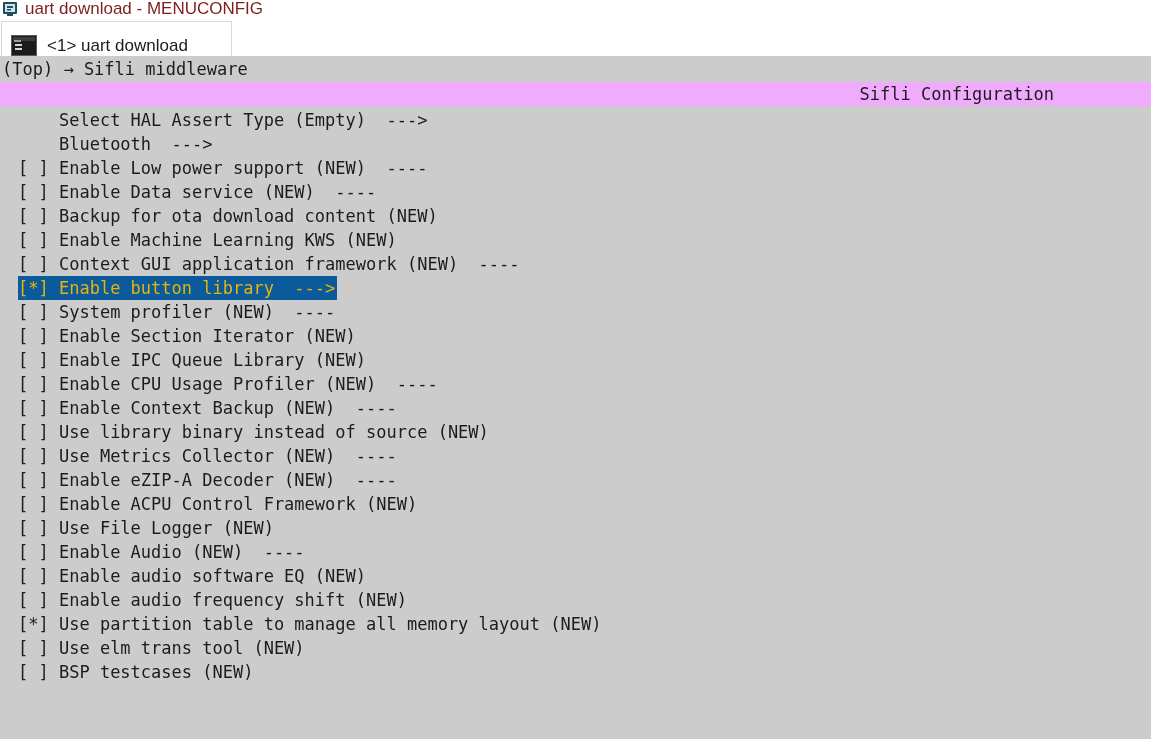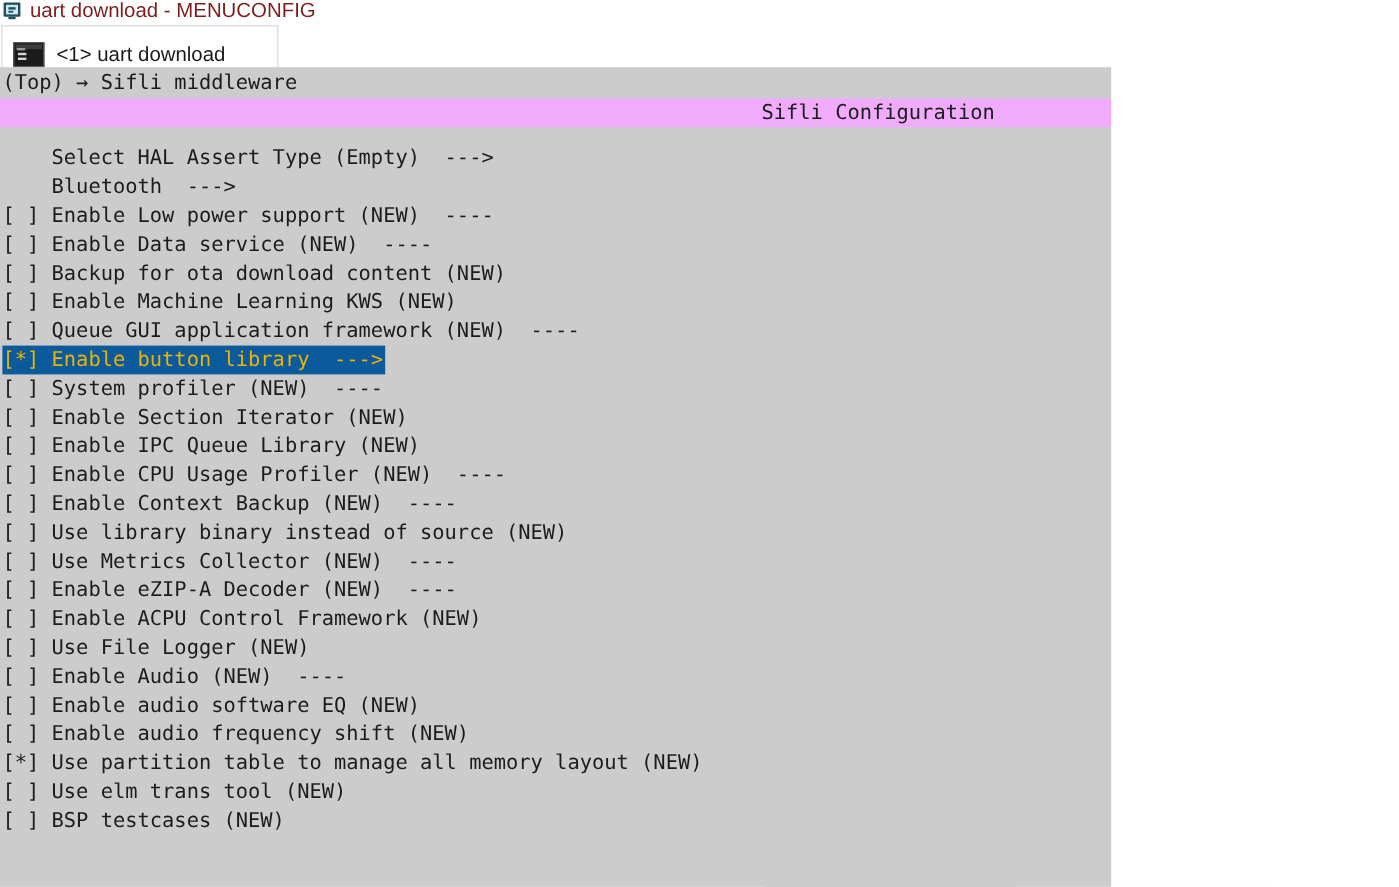--- a/index.html
+++ b/index.html
@@ -92,21 +92,21 @@
     left: 3px; top: 8px;
     width: 7px; height: 2px;
     background: #d6d6d6;
     box-shadow: 0 4px 0 0 #d6d6d6, -1px -4px 0 0 #9a9a9a;
   }
 
   
   #terminal {
     position: absolute;
     left: 0; top: 56px;
-    width: 926px;
+    width: 1151px;
     height: 683px;
     background: #cccccc;
     color: #1c1c1c;
     font-family: "DejaVu Sans Mono", monospace;
     font-size: 17px;
     line-height: 24px;
     overflow: hidden;
   }
 
   #breadcrumb-row {
@@ -123,22 +123,22 @@
     line-height: 24px;
     background: #f0abfc;
     color: #1c1c1c;
     text-align: right;
     padding-right: 97px;
     white-space: pre;
     font-size: 17px;
   }
 
   #menu-list {
-    margin-top: 14px;
-    padding-left: 2px;
+    margin-top: 2px;
+    padding-left: 18px;
   }
 
   .menu-row {
     height: 24px;
     line-height: 24px;
     white-space: pre;
     display: block;
     width: fit-content;
     padding-right: 2px;
   }
@@ -180,21 +180,21 @@
 
   <div id="config-header-bar">Sifli Configuration</div>
 
   <div id="menu-list">
       <div class="menu-row"><span class="marker">    </span><span class="label">Select HAL Assert Type (Empty)  ---&gt;</span></div>
       <div class="menu-row"><span class="marker">    </span><span class="label">Bluetooth  ---&gt;</span></div>
       <div class="menu-row"><span class="marker">[ ] </span><span class="label">Enable Low power support (NEW)  ----</span></div>
       <div class="menu-row"><span class="marker">[ ] </span><span class="label">Enable Data service (NEW)  ----</span></div>
       <div class="menu-row"><span class="marker">[ ] </span><span class="label">Backup for ota download content (NEW)</span></div>
       <div class="menu-row"><span class="marker">[ ] </span><span class="label">Enable Machine Learning KWS (NEW)</span></div>
-      <div class="menu-row"><span class="marker">[ ] </span><span class="label">Queue GUI application framework (NEW)  ----</span></div>
+      <div class="menu-row"><span class="marker">[ ] </span><span class="label">Context GUI application framework (NEW)  ----</span></div>
       <div class="menu-row selected"><span class="marker">[*] </span><span class="label">Enable button library  ---&gt;</span></div>
       <div class="menu-row"><span class="marker">[ ] </span><span class="label">System profiler (NEW)  ----</span></div>
       <div class="menu-row"><span class="marker">[ ] </span><span class="label">Enable Section Iterator (NEW)</span></div>
       <div class="menu-row"><span class="marker">[ ] </span><span class="label">Enable IPC Queue Library (NEW)</span></div>
       <div class="menu-row"><span class="marker">[ ] </span><span class="label">Enable CPU Usage Profiler (NEW)  ----</span></div>
       <div class="menu-row"><span class="marker">[ ] </span><span class="label">Enable Context Backup (NEW)  ----</span></div>
       <div class="menu-row"><span class="marker">[ ] </span><span class="label">Use library binary instead of source (NEW)</span></div>
       <div class="menu-row"><span class="marker">[ ] </span><span class="label">Use Metrics Collector (NEW)  ----</span></div>
       <div class="menu-row"><span class="marker">[ ] </span><span class="label">Enable eZIP-A Decoder (NEW)  ----</span></div>
       <div class="menu-row"><span class="marker">[ ] </span><span class="label">Enable ACPU Control Framework (NEW)</span></div>

